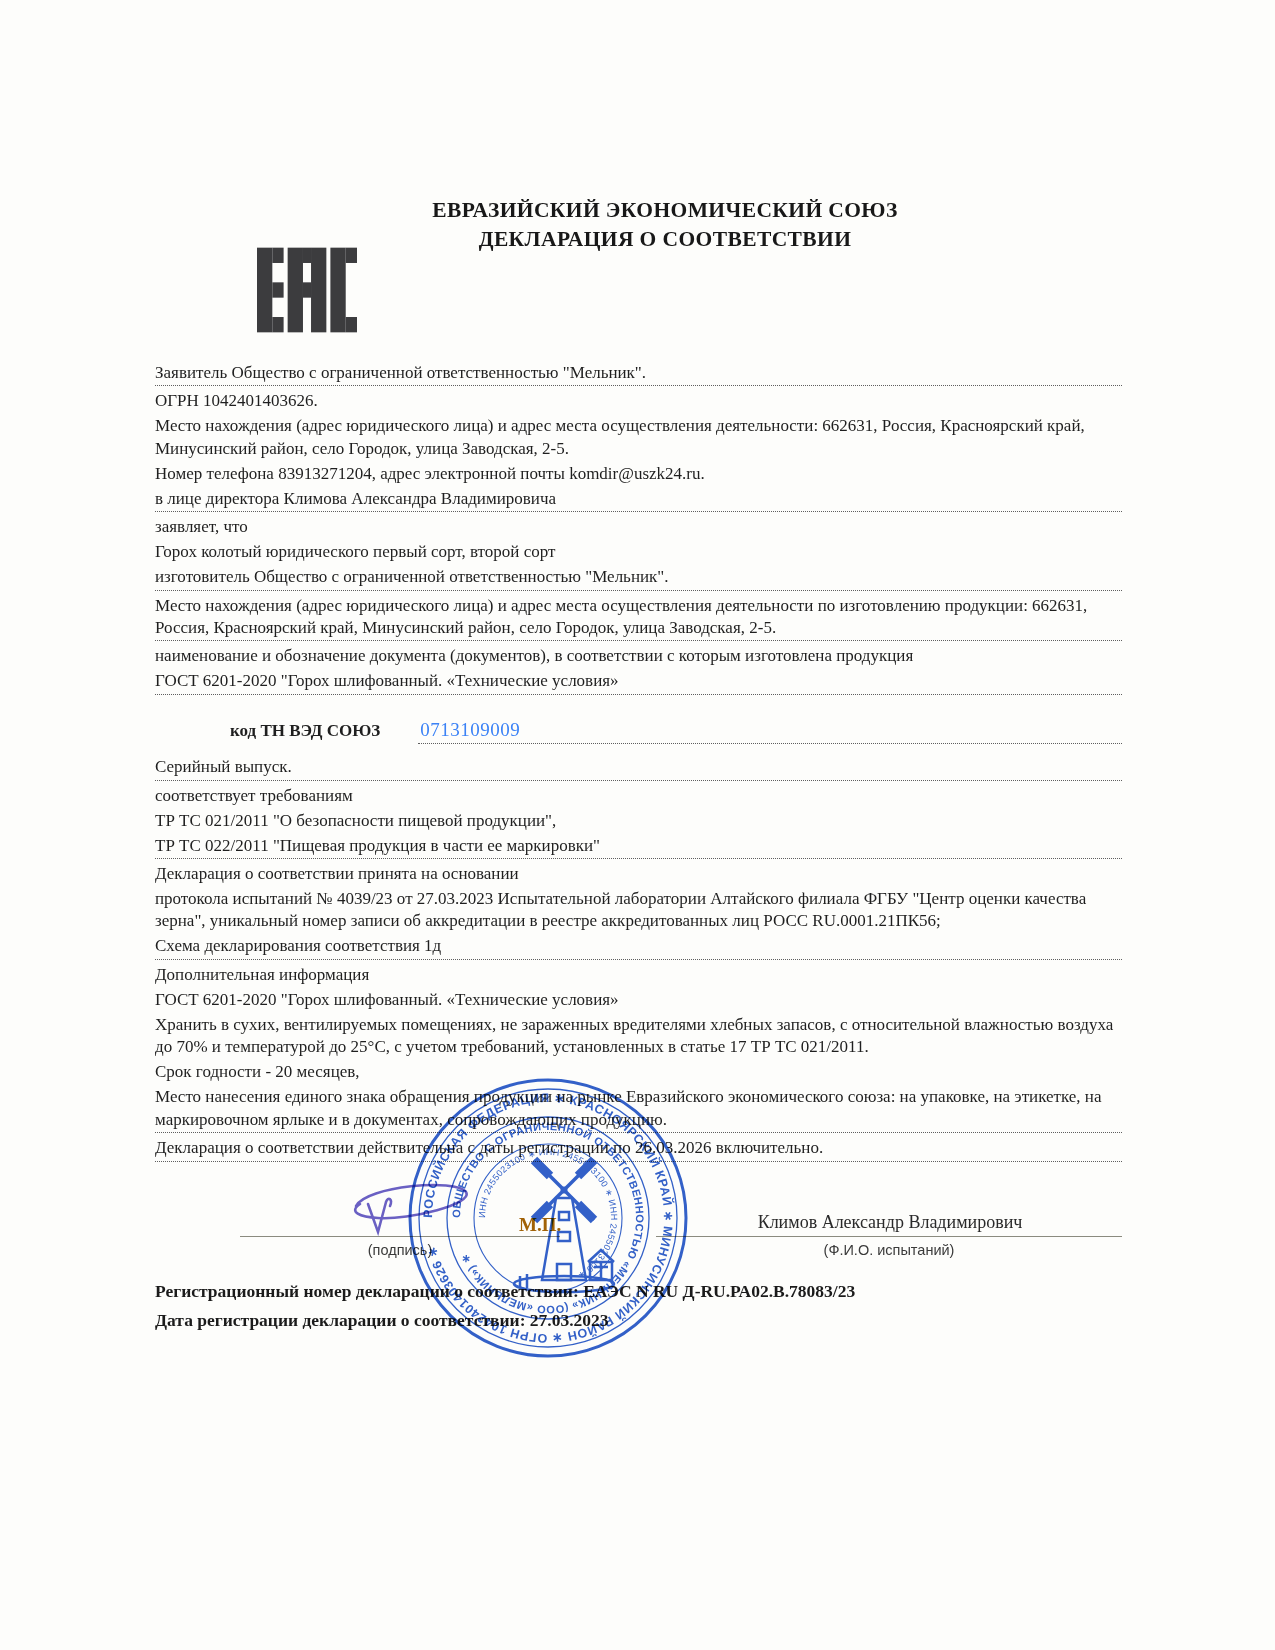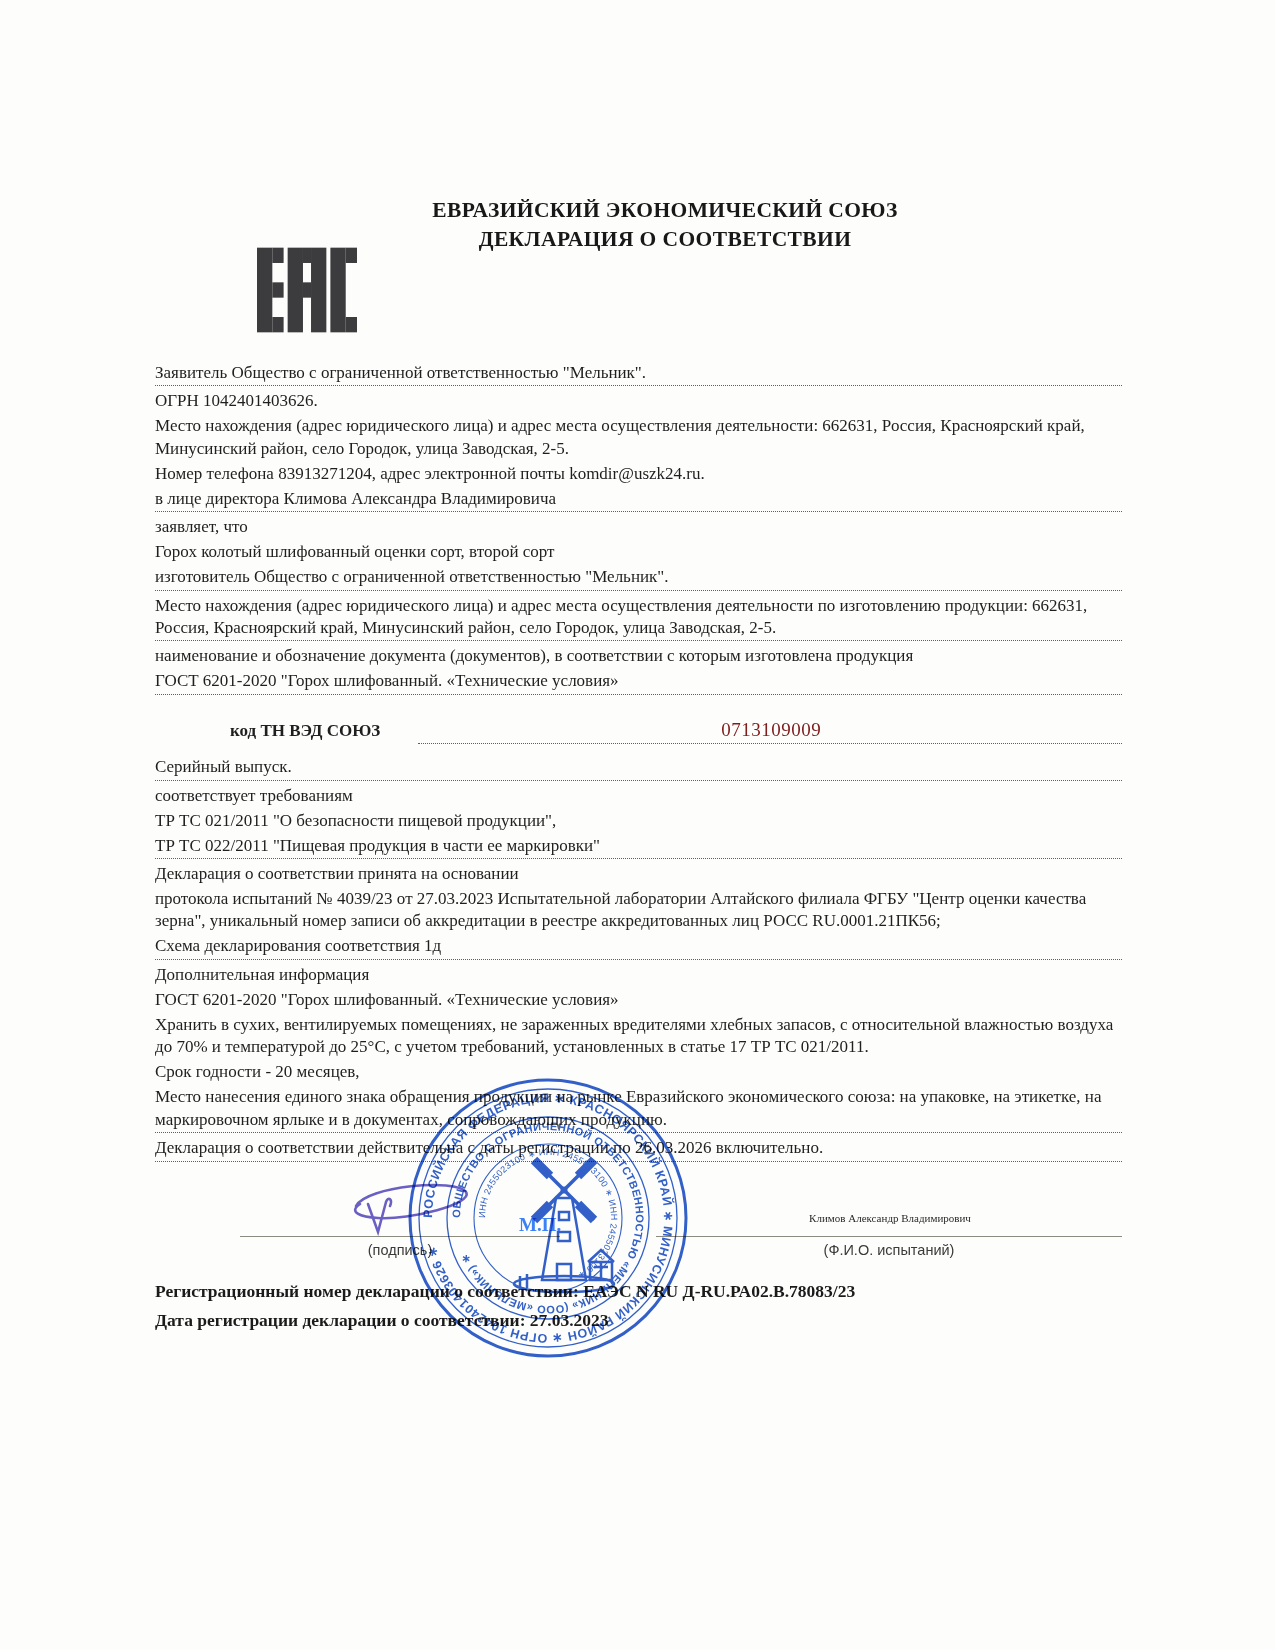--- a/index.html
+++ b/index.html
@@ -15,33 +15,33 @@
 
   
   .doc-body{position:absolute;left:155px;top:362px;width:967px;font-size:17px;line-height:22.4px;}
   .doc-body p{margin:0 0 2.6px 0;}
   .u{border-bottom:1px dotted #5e5e5e;padding-bottom:1px;margin-bottom:4px !important;}
   .b{font-weight:400;}
 
   .tnved-row{display:flex;align-items:baseline;margin:24px 0 12px 0;}
   .tnved-label{font-weight:700;margin-left:75px;white-space:nowrap;}
   .tnved-code{flex:1;margin-left:38px;border-bottom:1px dotted #5e5e5e;
-              font-size:19px;color:#7f1d1d;padding:0 0 2px 2px;letter-spacing:.5px;text-align:center;}
+              font-size:19px;color:#3b82f6;padding:0 0 2px 2px;letter-spacing:.5px;}
 
   .validity{margin-top:26px;}
 
   
   .sig-line-left{position:absolute;left:240px;top:1236px;width:320px;border-top:1.5px solid #8b8b7f;}
   .sig-cap-left{position:absolute;left:240px;top:1242px;width:320px;text-align:center;
                 font-family:"Liberation Sans",sans-serif;font-size:14.5px;color:#3a3a3a;}
-  .fio-name{position:absolute;left:658px;top:1212px;width:464px;text-align:center;font-size:11px;color:#2a2a2a;}
+  .fio-name{position:absolute;left:658px;top:1212px;width:464px;text-align:center;font-size:18px;color:#2a2a2a;}
   .sig-line-right{position:absolute;left:656px;top:1236px;width:466px;border-top:1.5px solid #8b8b7f;}
   .sig-cap-right{position:absolute;left:656px;top:1242px;width:466px;text-align:center;
                  font-family:"Liberation Sans",sans-serif;font-size:14.5px;color:#3a3a3a;}
-  .mp-mark{position:absolute;left:519px;top:1214px;font-weight:700;font-size:19px;color:#3b82f6;}
+  .mp-mark{position:absolute;left:519px;top:1214px;font-weight:700;font-size:19px;color:#a16207;}
 
   
   .reg{position:absolute;left:155px;top:1277px;width:967px;font-weight:700;
        font-size:17.5px;line-height:28.5px;color:#1b1b1b;}
 
   
   .stamp{position:absolute;left:407px;top:1077px;mix-blend-mode:multiply;opacity:.93;}
   .stamp text{font-family:"Liberation Sans",sans-serif;fill:#2355c7;}
   .sig-ink{position:absolute;left:338px;top:1176px;mix-blend-mode:multiply;opacity:.9;}
 </style>
@@ -74,21 +74,21 @@
   </div>
 
   <div class="doc-body">
     <p class="u"><span class="b">Заявитель</span> <span>Общество с ограниченной ответственностью "Мельник".</span></p>
     <p>ОГРН 1042401403626.</p>
     <p>Место нахождения (адрес юридического лица) и адрес места осуществления деятельности: 662631, Россия, Красноярский край, Минусинский район, село Городок, улица Заводская, 2-5.</p>
     <p>Номер телефона 83913271204, адрес электронной почты komdir@uszk24.ru.</p>
     <p class="u"><span class="b">в лице</span> <span>директора Климова Александра Владимировича</span></p>
 
     <p class="b">заявляет, что</p>
-    <p>Горох колотый шлифованный оценки сорт, второй сорт</p>
+    <p>Горох колотый юридического первый сорт, второй сорт</p>
     <p class="u"><span class="b">изготовитель</span> <span>Общество с ограниченной ответственностью "Мельник".</span></p>
     <p class="u">Место нахождения (адрес юридического лица) и адрес места осуществления деятельности по изготовлению продукции: 662631, Россия, Красноярский край, Минусинский район, село Городок, улица Заводская, 2-5.</p>
     <p class="b">наименование и обозначение документа (документов), в соответствии с которым изготовлена продукция</p>
     <p class="u">ГОСТ  6201-2020 "Горох шлифованный. «Технические условия»</p>
 
     <div class="tnved-row">
       <span class="tnved-label">код ТН ВЭД СОЮЗ</span>
       <span class="tnved-code"><span>0713109009</span></span>
     </div>
 

